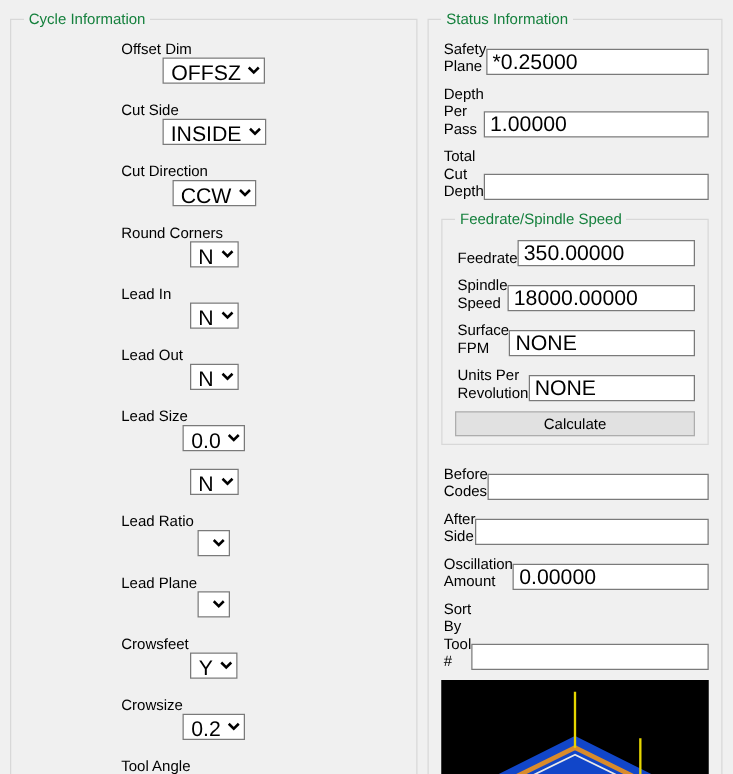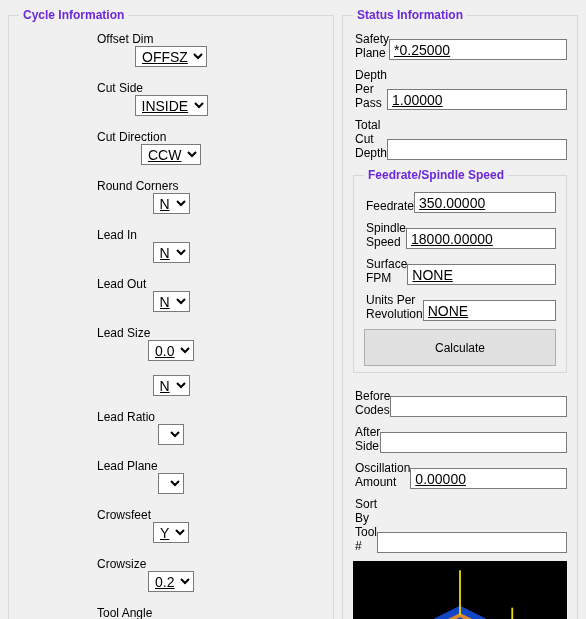--- a/index.html
+++ b/index.html
@@ -18,67 +18,65 @@
   fieldset {
     border: 1px solid #d8d8d8;
     border-radius: 0;
     margin: 0 0 8px 0;
     padding: 10px 10px 6px 10px;
     background: #f0f0f0;
   }
   legend {
     font-size: 12px;
     padding: 0 4px;
-    color: #6d28d9;
-    font-weight: bold;
+    color: #15803d;
   }
   .row {
     display: flex;
     align-items: center;
     margin-bottom: 12px;
     flex-direction: column;
   }
   .col-left .row { margin-bottom: 14px; }
   .label {
     width: 160px;
     padding-left: 6px;
   }
   .col-right .label { width: 110px; padding-left: 2px; }
   .control {
     flex: 1;
   }
   select, input[type="text"] {
     width: 100%;
     font-family: inherit;
-    font-size: 14px;
+    font-size: 17px;
     height: 21px;
     border: 1px solid #7a7a7a;
     background: #fff;
     padding: 1px 4px;
-    text-decoration: underline;
   }
   select { padding: 1px 2px; }
   .short-input {
     width: 90px;
     height: 20px;
     border: 1px solid #7a7a7a;
     background: #fff;
     padding: 1px 4px;
     font-family: inherit;
     font-size: 12px;
   }
   .row-r {
     display: flex;
     align-items: flex-end;
     margin-bottom: 8px;
   }
   .row-r .label { flex: 1; }
   button {
     width: 100%;
-    height: 37px;
+    height: 20px;
     font-family: inherit;
     font-size: 12px;
     background: #e1e1e1;
     border: 1px solid #adadad;
     cursor: pointer;
   }
   .calc-row { margin: 4px 0 0 0; }
   .preview {
     width: 100%;
     height: 170px;

